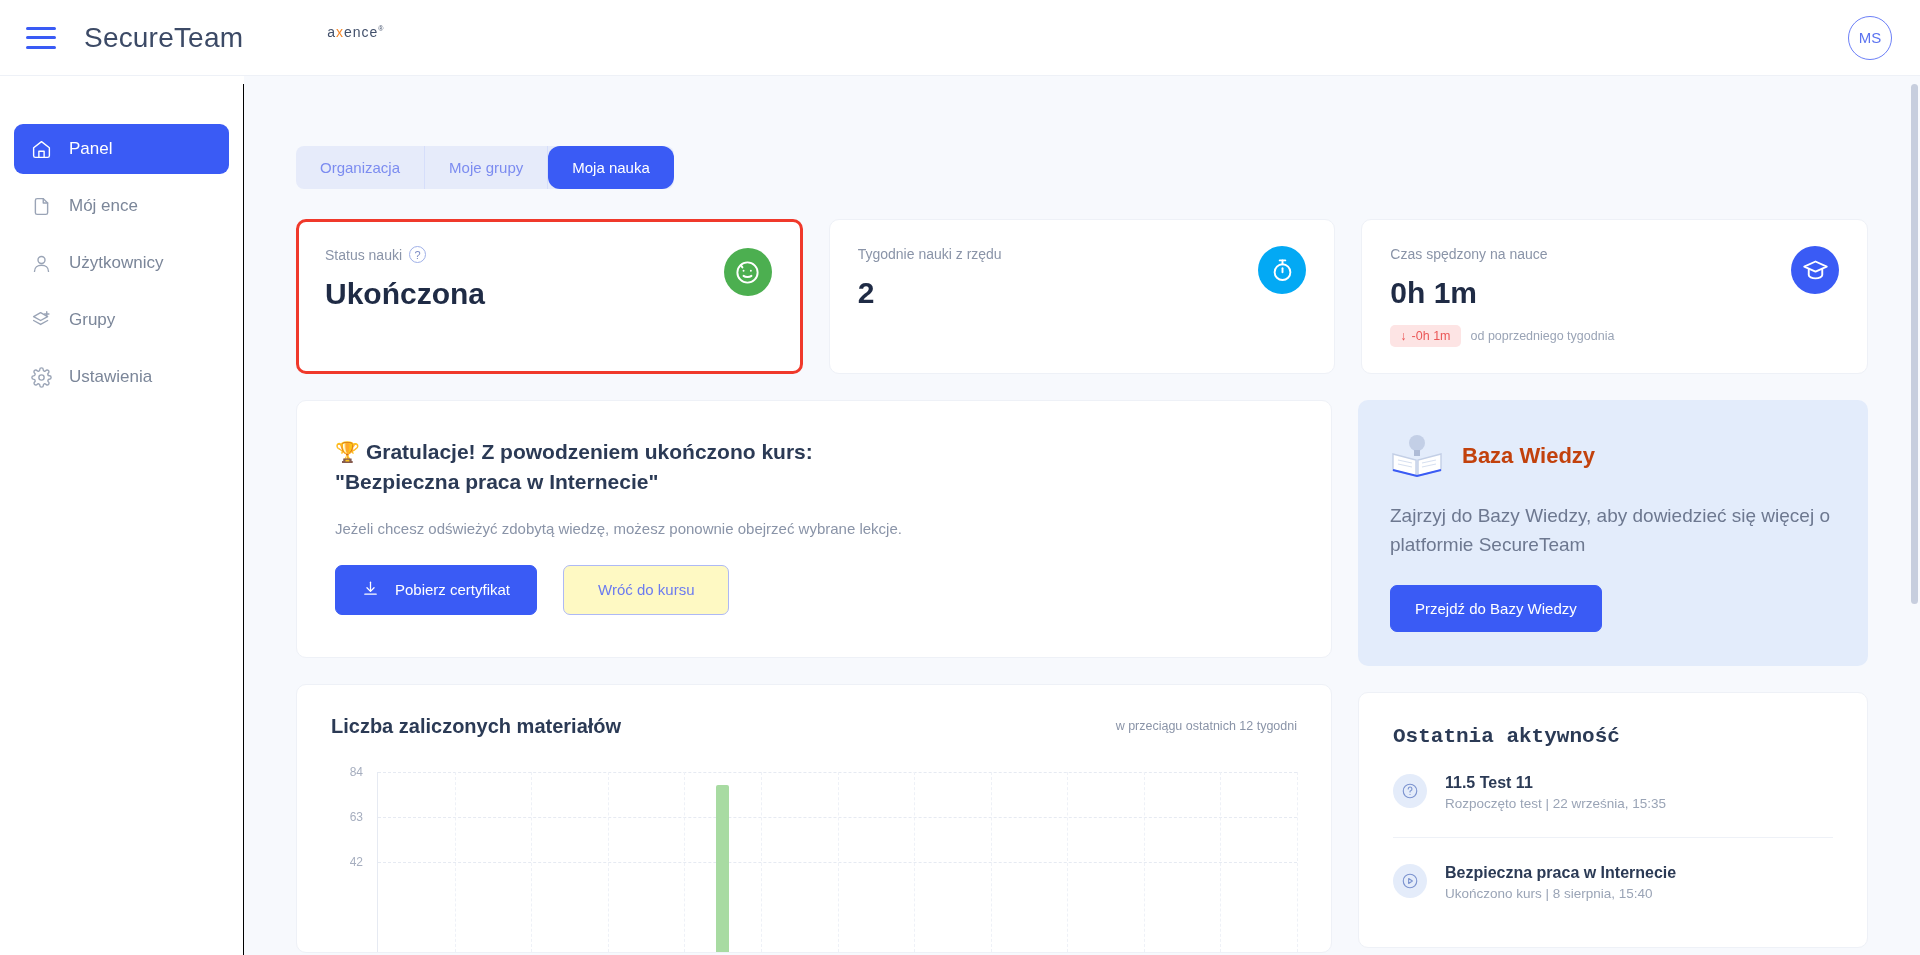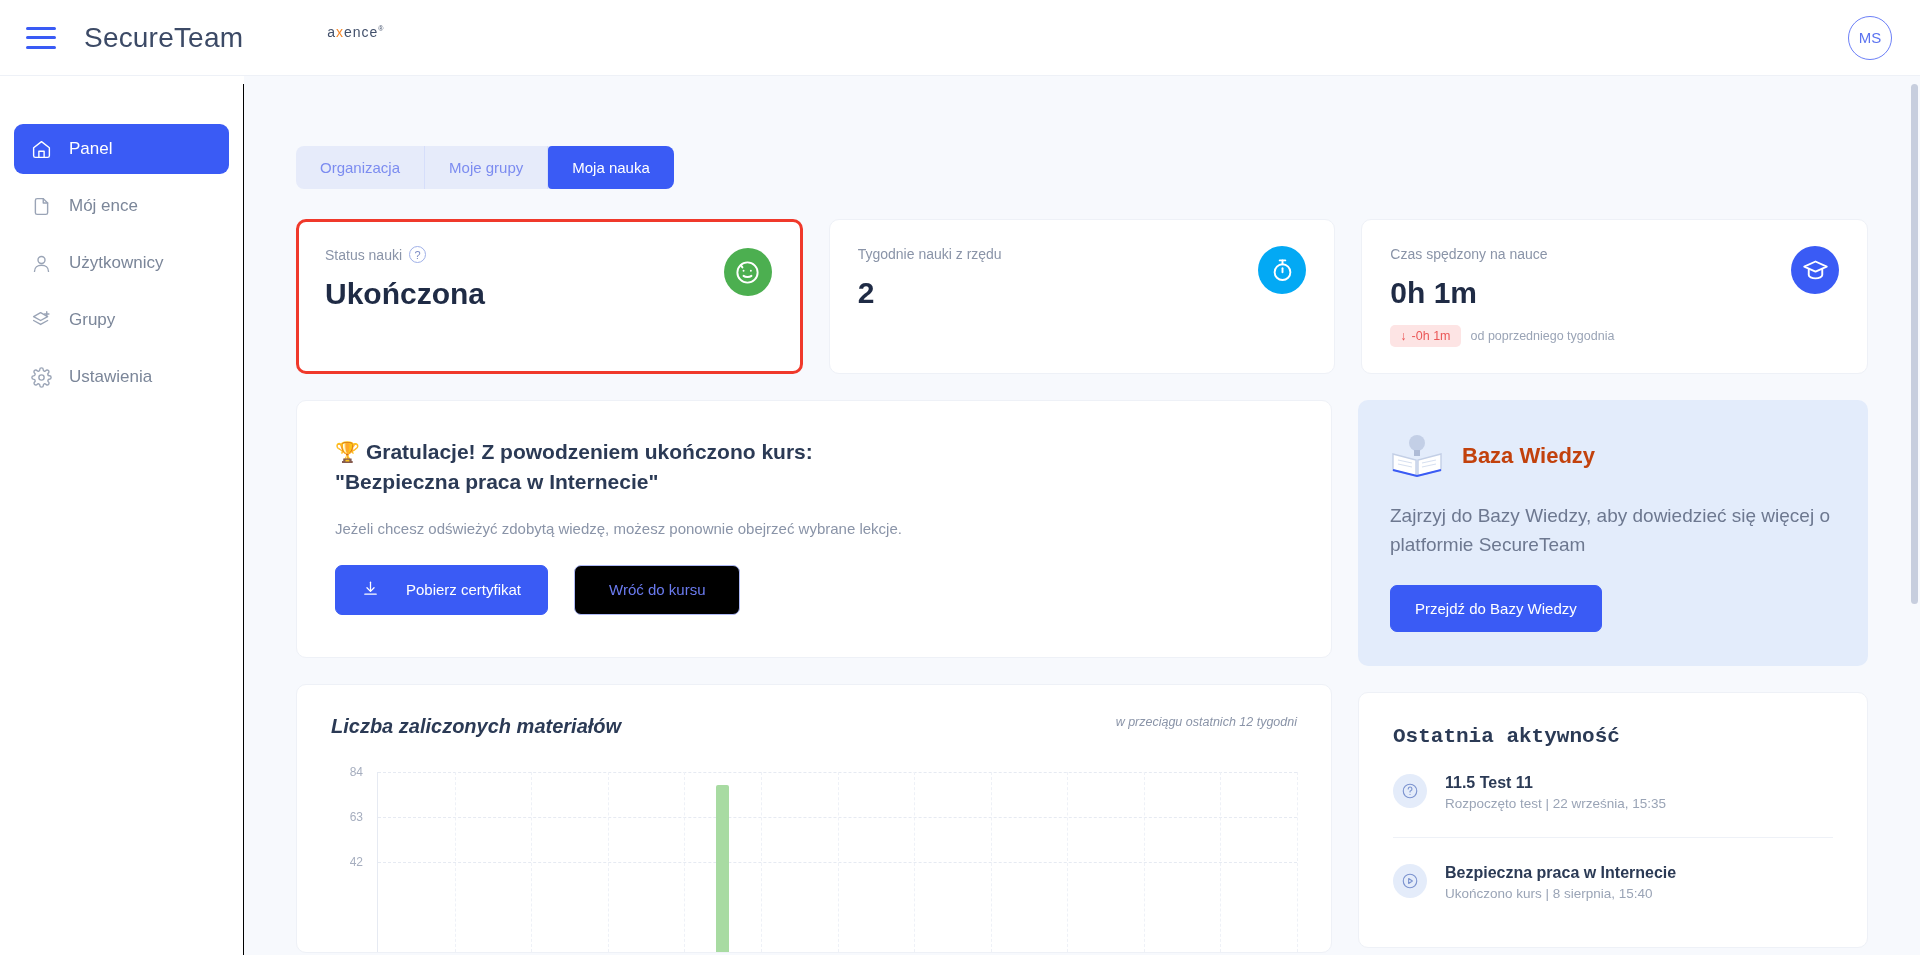--- a/index.html
+++ b/index.html
@@ -93,21 +93,21 @@
   .tabs {
     display: inline-flex; margin-top: 28px;
     background: #e6ebfa; border-radius: 8px; overflow: hidden;
   }
   .tab {
     padding: 13px 24px; font-size: 15px;
     color: #7c8cf0; cursor: pointer; white-space: nowrap;
     border-right: 1px solid #d6defa;
   }
   .tab:last-child { border-right: none; }
-  .tab.active { background: #3a5bf5; color: #fff; border-radius: 4px; }
+  .tab.active { background: #3a5bf5; color: #fff; border-radius: 12px; }
 
   
   .stats { display: flex; gap: 26px; margin-top: 30px; }
   .stat-card {
     flex: 1; background: #fff; border-radius: 10px;
     border: 1px solid #eef1f7;
     padding: 26px 28px; position: relative;
     min-height: 148px;
   }
   .stat-card.highlight {
@@ -157,36 +157,36 @@
     line-height: 1.45;
   }
   .congrats .trophy { font-size: 20px; margin-right: 6px; }
   .congrats p {
     margin-top: 22px; font-size: 15px; color: #8a94a8;
   }
   .btn-row { display: flex; gap: 26px; margin-top: 28px; }
   .btn {
     font-size: 15px; border-radius: 7px; cursor: pointer;
     display: inline-flex; align-items: center; justify-content: center;
-    gap: 27px; white-space: nowrap;
+    gap: 16px; white-space: nowrap;
   }
   .btn-primary {
     background: #3a5bf5; color: #fff;
     padding: 14px 26px; border: 1px solid #3a5bf5;
   }
   .btn-primary svg { width: 17px; height: 17px; stroke: #fff;
     fill: none; stroke-width: 1.8; stroke-linecap: round; stroke-linejoin: round; }
   .btn-outline {
-    background: #000000; color: #6b7bf0;
+    background: #fef9c3; color: #6b7bf0;
     padding: 14px 34px; border: 1.4px solid #aeb9f5;
   }
 
   
   .chart-card { margin-top: 26px; padding: 30px 34px 0 34px; }
-  .chart-head { display: flex; align-items: flex-start; justify-content: space-between; font-style: italic; }
+  .chart-head { display: flex; align-items: center; justify-content: space-between; }
   .chart-title { font-size: 20px; font-weight: 700; color: #2b3a55; }
   .chart-sub { font-size: 12.5px; color: #8a94a8; }
   .plot { position: relative; height: 180px; margin-top: 34px; }
   .y-axis {
     position: absolute; left: 0; top: 0; width: 40px; height: 100%;
   }
   .y-tick {
     position: absolute; right: 8px; font-size: 12px;
     color: #a6aebf; transform: translateY(-50%);
   }

